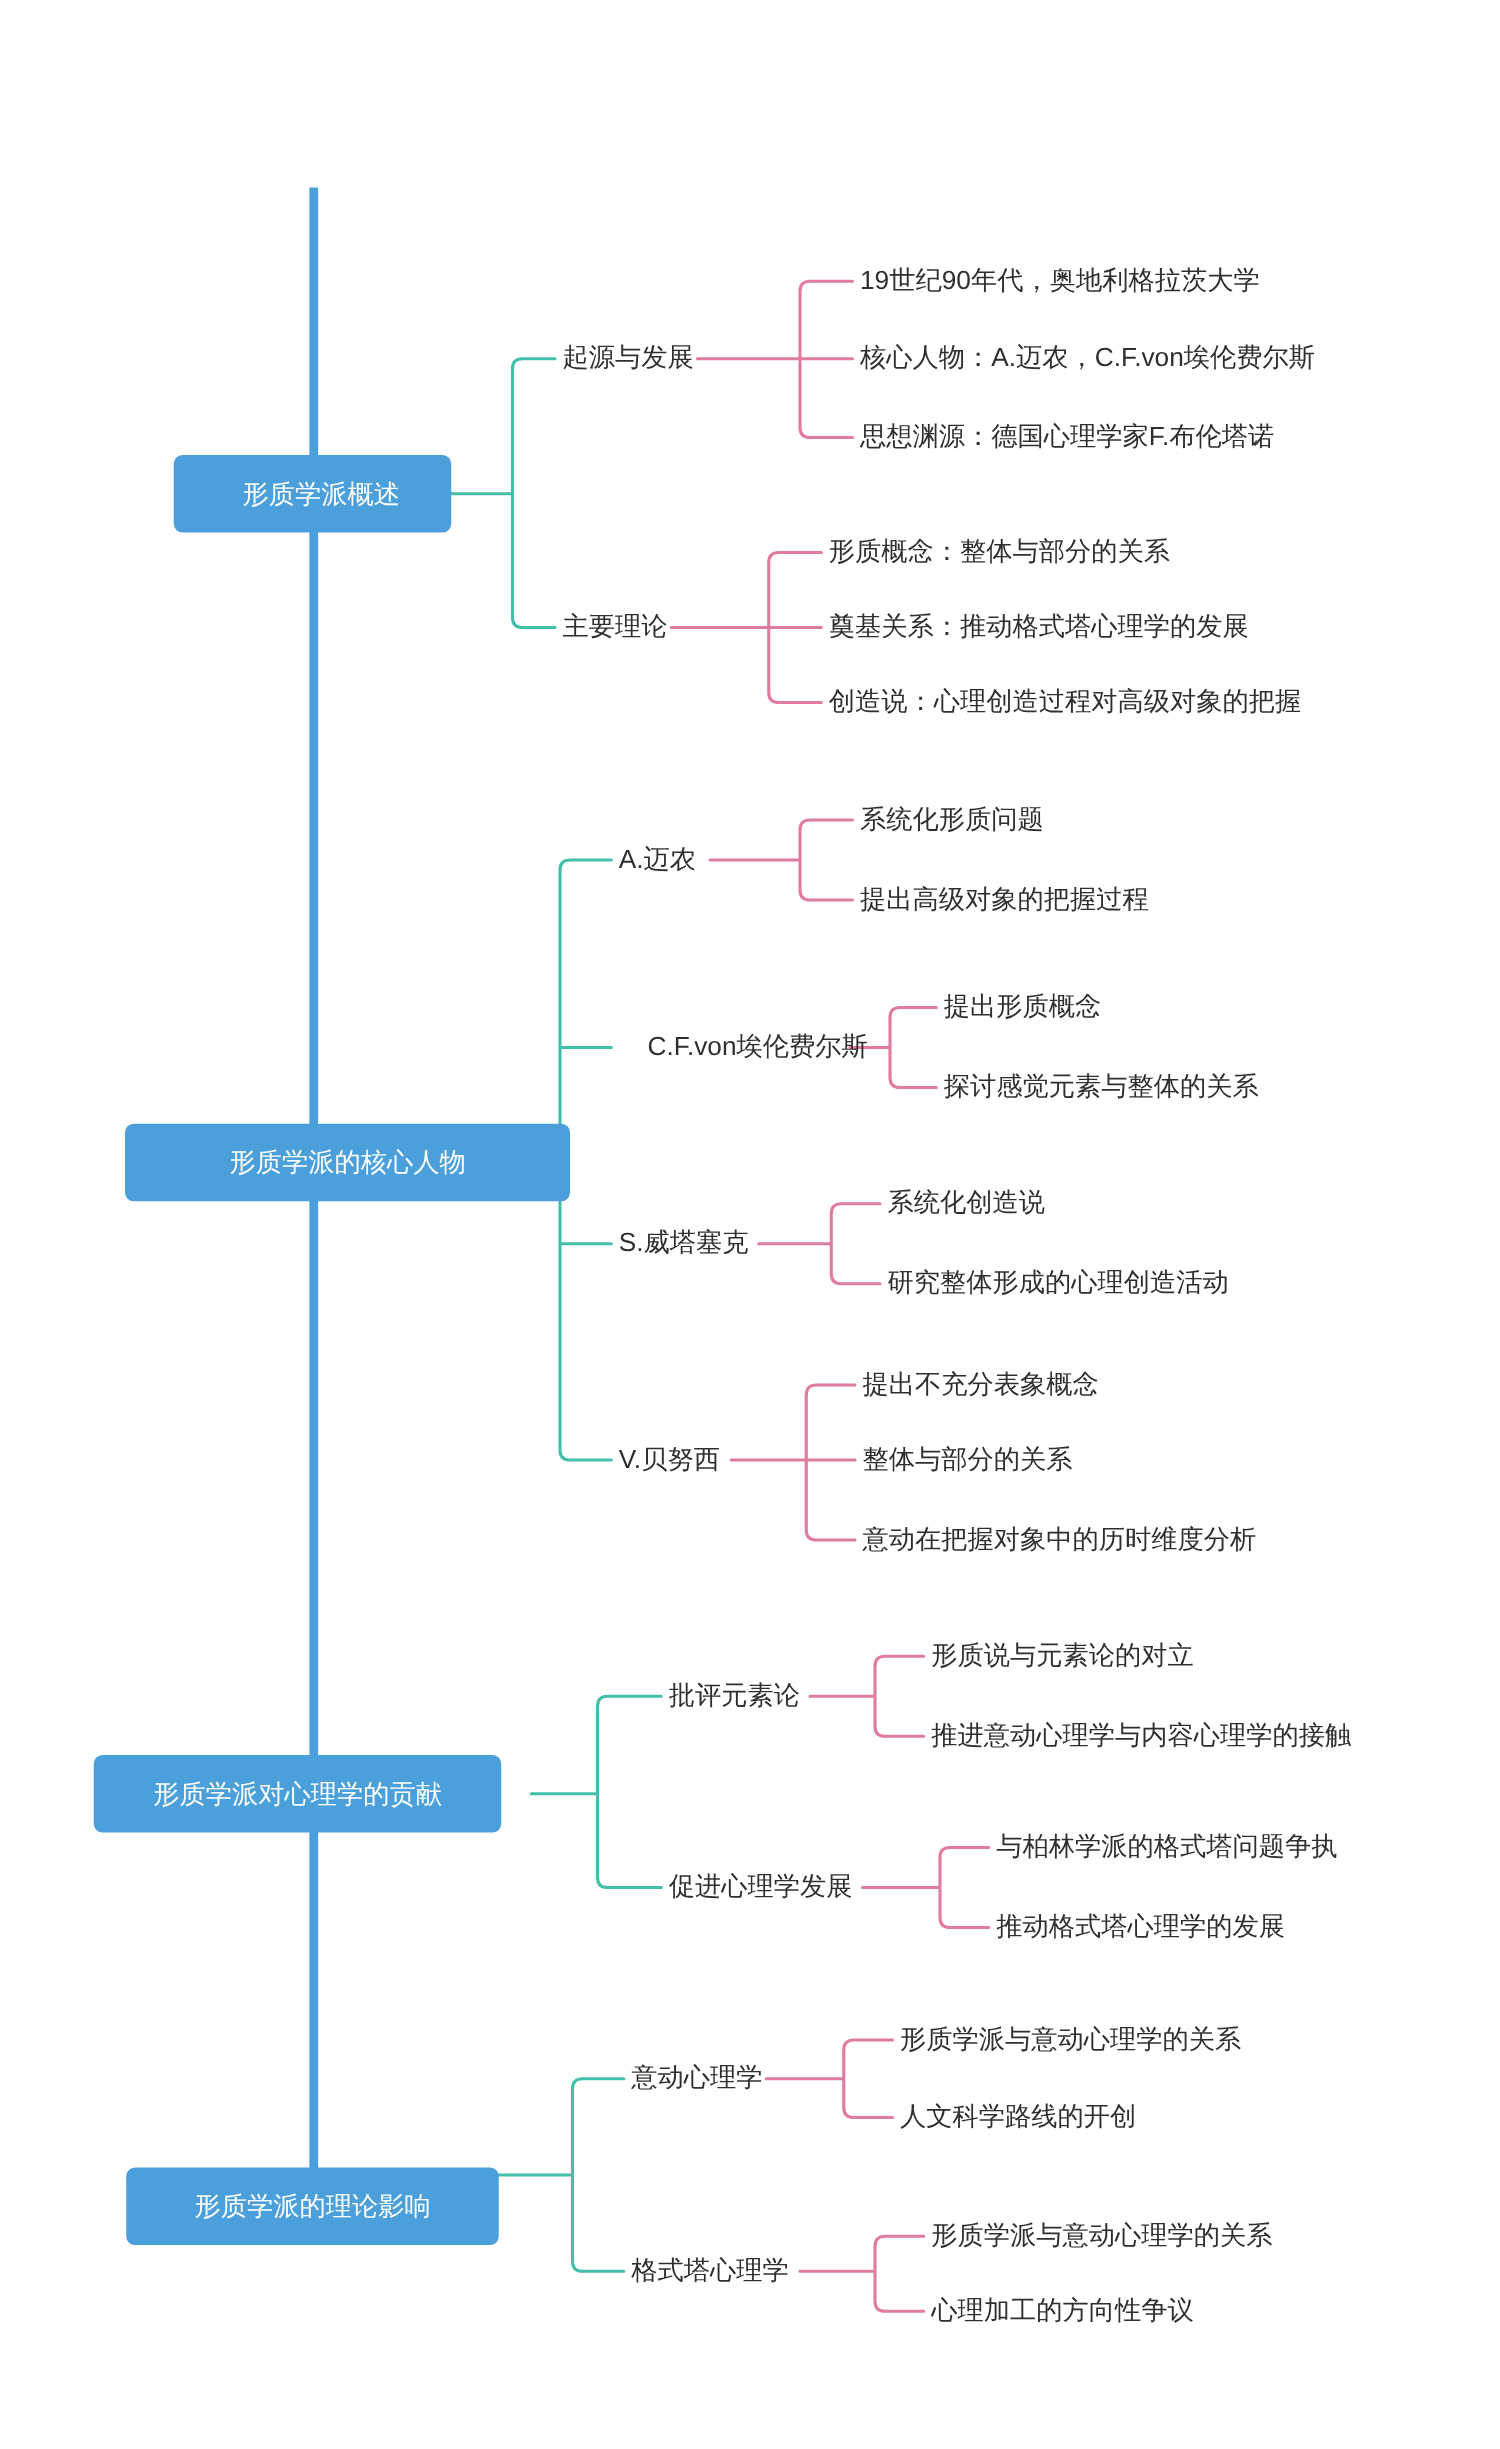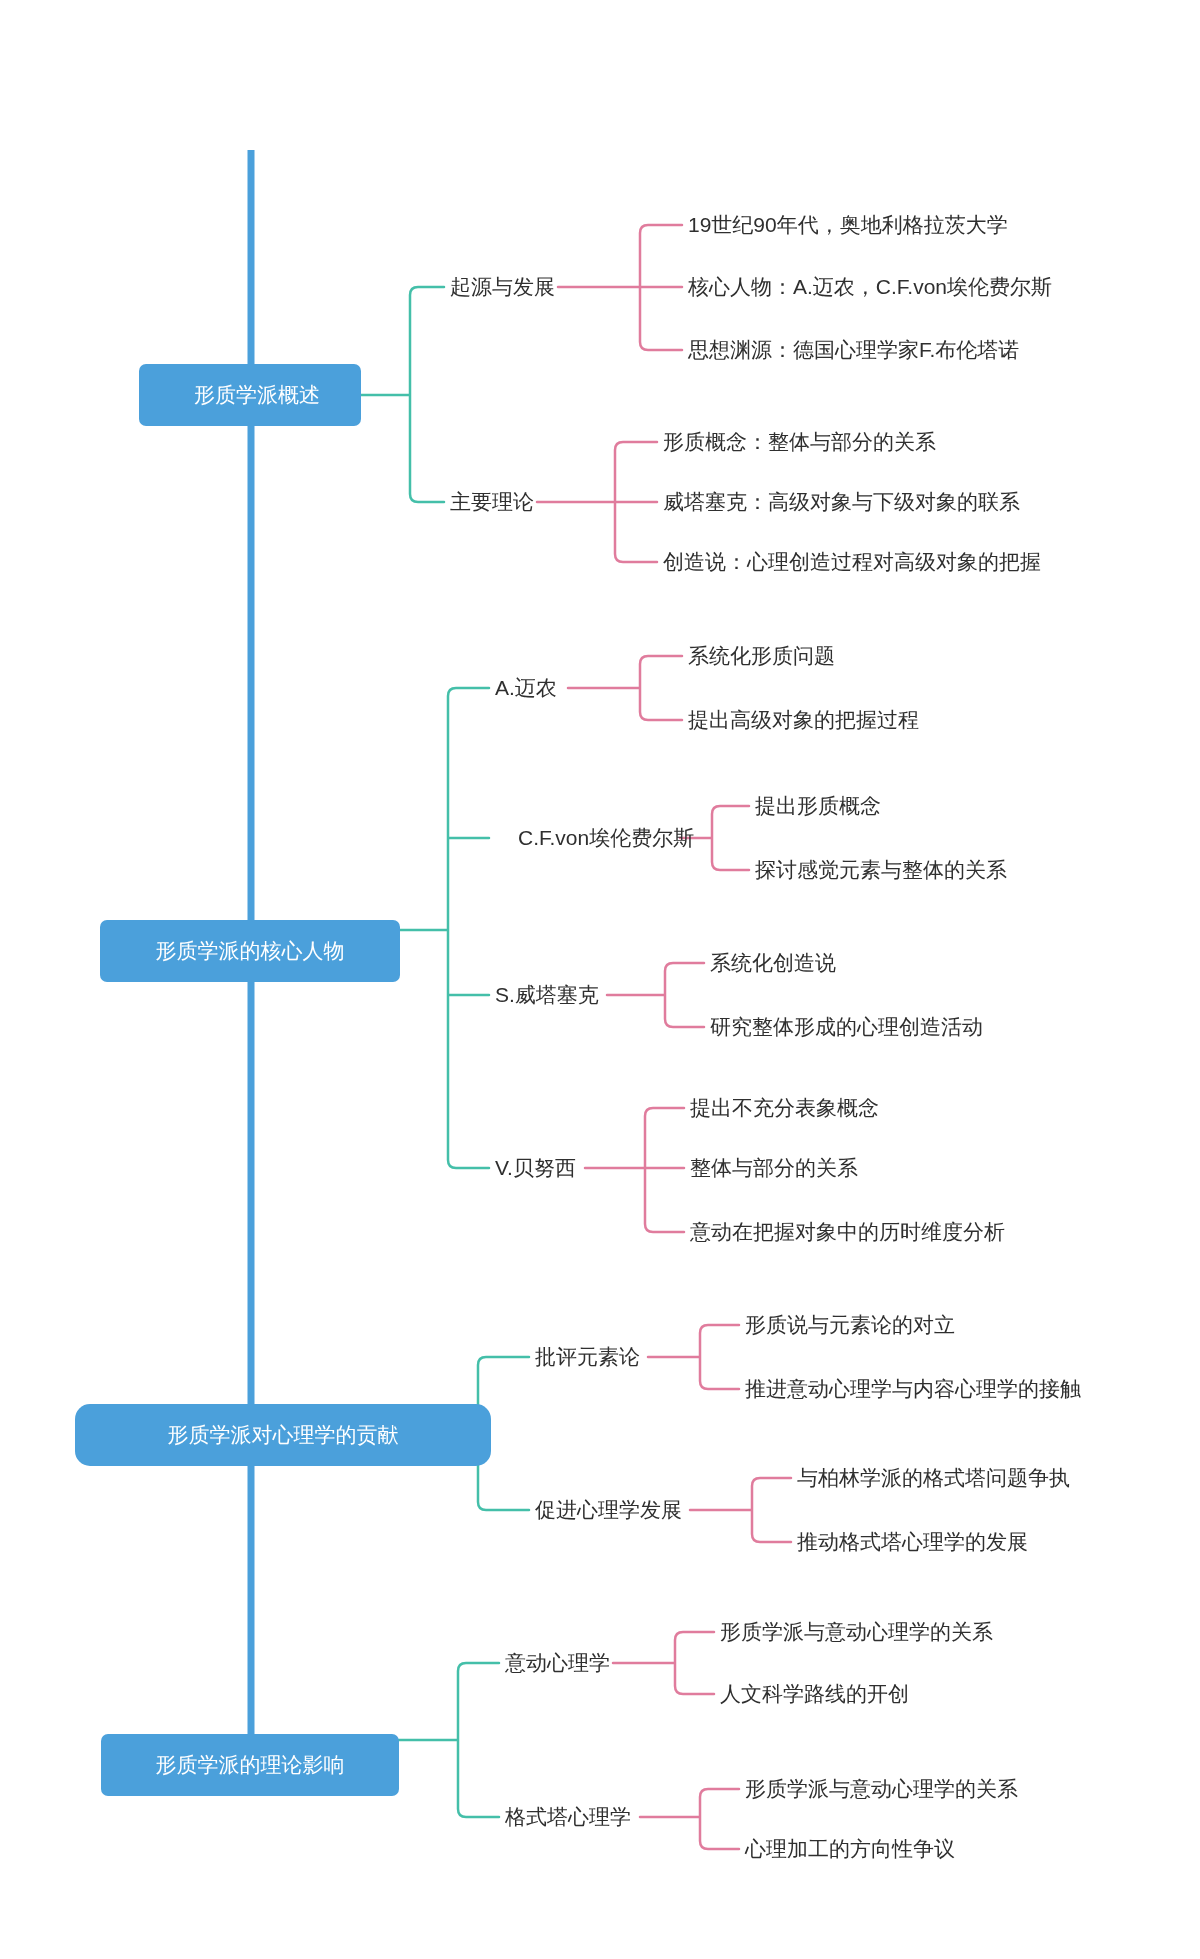--- a/index.html
+++ b/index.html
@@ -65,32 +65,32 @@
     <path stroke="#E07C9D" stroke-width="2.5" stroke-linecap="round" d="M690,1510 H752 M791,1478 H760 Q752,1478 752,1486 V1534 Q752,1542 760,1542 H791"></path>
 
     <path stroke="#44BFA9" stroke-width="2.5" stroke-linecap="round" d="M399,1740 H458 M499,1663 H466 Q458,1663 458,1671 V1809 Q458,1817 466,1817 H499"></path>
 
     <path stroke="#E07C9D" stroke-width="2.5" stroke-linecap="round" d="M613,1663 H675 M714,1632 H683 Q675,1632 675,1640 V1686 Q675,1694 683,1694 H714"></path>
     <path stroke="#E07C9D" stroke-width="2.5" stroke-linecap="round" d="M640,1817 H700 M739,1789 H708 Q700,1789 700,1797 V1841 Q700,1849 708,1849 H739"></path>
   </svg>
 
 
   <div class="node section-node" style="left:139px;top:364px;width:222px;padding-left:14px;">形质学派概述</div>
-  <div class="node section-node" style="left:100px;top:920px;width:300px;">形质学派的核心人物</div>
-  <div class="node section-node" style="left:75px;top:1404px;width:416px;border-radius:15px;">形质学派对心理学的贡献</div>
+  <div class="node section-node" style="left:100px;top:899px;width:356px;">形质学派的核心人物</div>
+  <div class="node section-node" style="left:75px;top:1404px;width:326px;">形质学派对心理学的贡献</div>
   <div class="node section-node" style="left:101px;top:1709px;width:298px;margin-top:25px;">形质学派的理论影响</div>
 
   <div class="branch-label" style="left:450px;top:272px;">起源与发展</div>
   <div class="leaf-text" style="left:688px;top:210px;">19世纪90年代，奥地利格拉茨大学</div>
   <div class="leaf-text" style="left:688px;top:272px;">核心人物：A.迈农，C.F.von埃伦费尔斯</div>
   <div class="leaf-text" style="left:688px;top:335px;">思想渊源：德国心理学家F.布伦塔诺</div>
 
   <div class="branch-label" style="left:450px;top:487px;">主要理论</div>
   <div class="leaf-text" style="left:663px;top:427px;">形质概念：整体与部分的关系</div>
-  <div class="leaf-text" style="left:663px;top:487px;">威塔塞克：高级对象与下级对象的联系</div>
+  <div class="leaf-text" style="left:663px;top:487px;">奠基关系：推动格式塔心理学的发展</div>
   <div class="leaf-text" style="left:663px;top:547px;">创造说：心理创造过程对高级对象的把握</div>
 
   <div class="branch-label" style="left:495px;top:673px;">A.迈农</div>
   <div class="leaf-text" style="left:688px;top:641px;">系统化形质问题</div>
   <div class="leaf-text" style="left:688px;top:705px;">提出高级对象的把握过程</div>
 
   <div class="branch-label" style="left:518px;top:823px;">C.F.von埃伦费尔斯</div>
   <div class="leaf-text" style="left:755px;top:791px;">提出形质概念</div>
   <div class="leaf-text" style="left:755px;top:855px;">探讨感觉元素与整体的关系</div>
 

